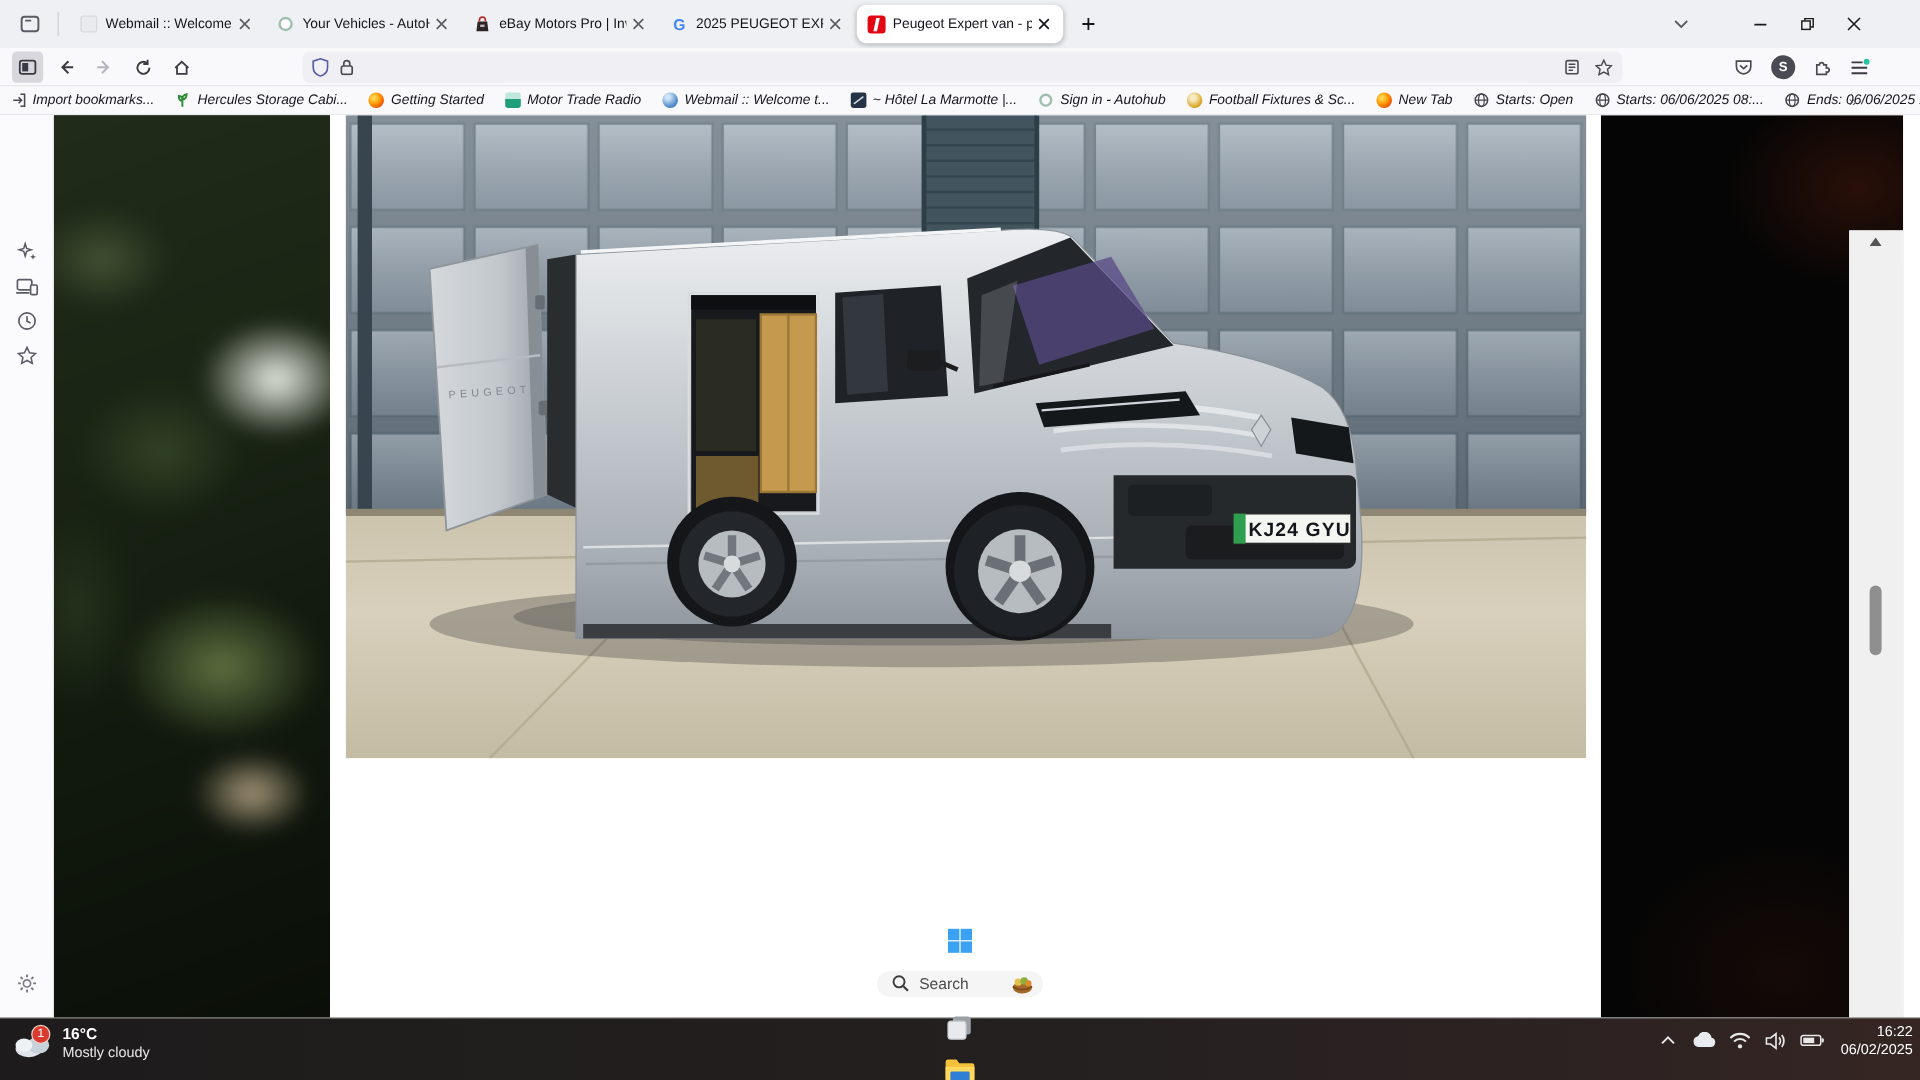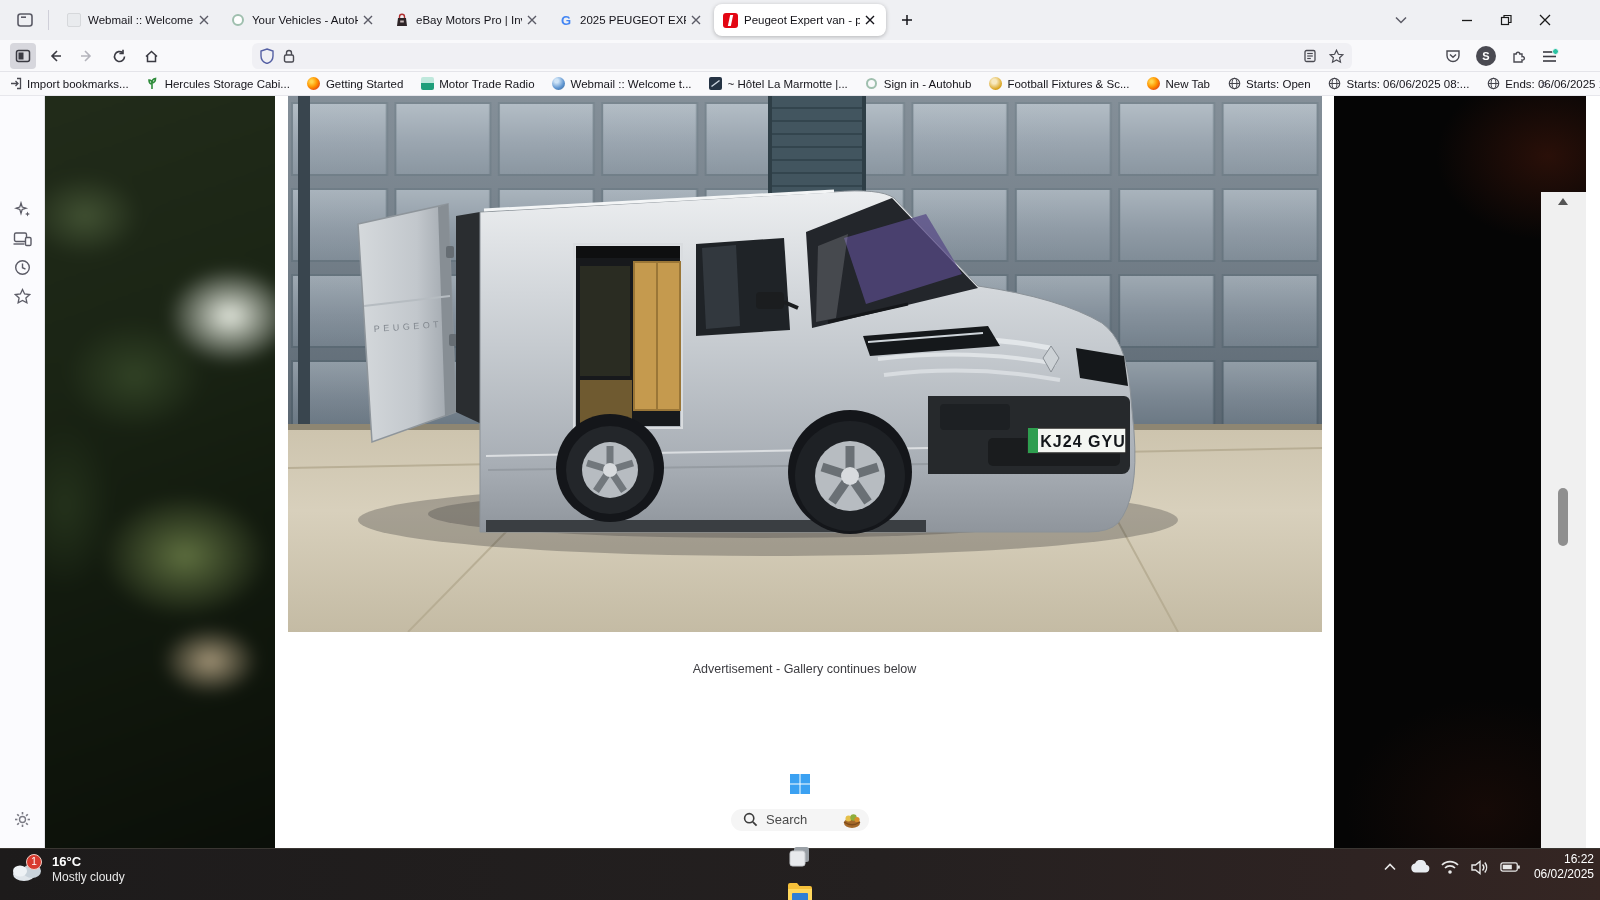--- a/index.html
+++ b/index.html
@@ -32,21 +32,21 @@
   .urlbar { position:absolute; left:252px; top:3px; width:1100px; height:26px; background:#f0f0f4; border-radius:6px; display:flex; align-items:center; padding:0 8px; }
   .urlbar .spacer { flex:1; }
   .url-text { font-size:12.5px; margin-left:8px; white-space:nowrap; overflow:hidden; }
   .url-host { color:#15141a; }
   .url-path { color:#6f6f7a; }
   .ext-s { width:20px; height:20px; border-radius:50%; background:#4a4a52; color:#fff; font-size:11px; font-weight:bold; display:flex; align-items:center; justify-content:center; }
   .menu-dot { position:absolute; right:-2px; top:-2px; width:7px; height:7px; border-radius:50%; background:#2ac3a2; border:1px solid #f9f9fb; }
 
   
   .bookmarksbar { position:absolute; left:0; top:72px; width:1600px; height:24px; background:#f9f9fb; border-bottom:1px solid #e7e7ec; display:flex; align-items:center; padding:0 8px; overflow:hidden; }
-  .bm { display:flex; align-items:center; margin-right:17px; flex:0 0 auto; }
+  .bm { display:flex; align-items:center; margin-right:17px; flex:0 0 auto;font-style:italic; }
   .bm .bi { width:14px; height:14px; margin-right:5px; display:flex; align-items:center; justify-content:center; }
   .bm .bl { font-size:11.5px; color:#15141a; white-space:nowrap; }
   .bm-overflow { position:absolute; right:46px; top:2px; width:20px; height:20px; display:flex; align-items:center; justify-content:center; color:#5b5b66; font-size:12px; }
   .bi-sq { width:13px; height:13px; border-radius:2px; }
   .bi-circ { width:13px; height:13px; border-radius:50%; }
 
   
   .main { position:absolute; left:0; top:96px; width:1600px; height:752px; background:#fff; }
   .ffsidebar { position:absolute; left:0; top:0; width:45px; height:752px; background:#fbfbfe; border-right:1px solid #e3e3e8; }
   .sb-icon { position:absolute; left:9px; width:27px; height:27px; border-radius:4px; display:flex; align-items:center; justify-content:center; }
@@ -576,21 +576,20 @@
                 <line x1="562" y1="380" x2="562" y2="350"></line>
                   <line x1="562" y1="380" x2="590" y2="371"></line>
                   <line x1="562" y1="380" x2="580" y2="406"></line>
                   <line x1="562" y1="380" x2="544" y2="406"></line>
                   <line x1="562" y1="380" x2="534" y2="371"></line>
               </g>
               <circle cx="562" cy="380" r="9" fill="#d8dbde"></circle>
             </g>
           </svg>
         </figure>
-        <div class="caption">Advertisement - Gallery continues below</div>
       </div>
     </div>
 
     <div class="scrollbar" style="position:absolute; left:1541px; width:45px;">
       <div style="position:absolute;left:0;top:0;width:45px;height:752px;background:#f0f0f0;"></div>
       <div class="sb-arrow" style="top:2px;left:15px;">
           <svg width="10" height="7" viewBox="0 0 10 7">
             <path d="M5,0 L10,7 H0 Z" fill="#555"></path>
           </svg>
         </div>

